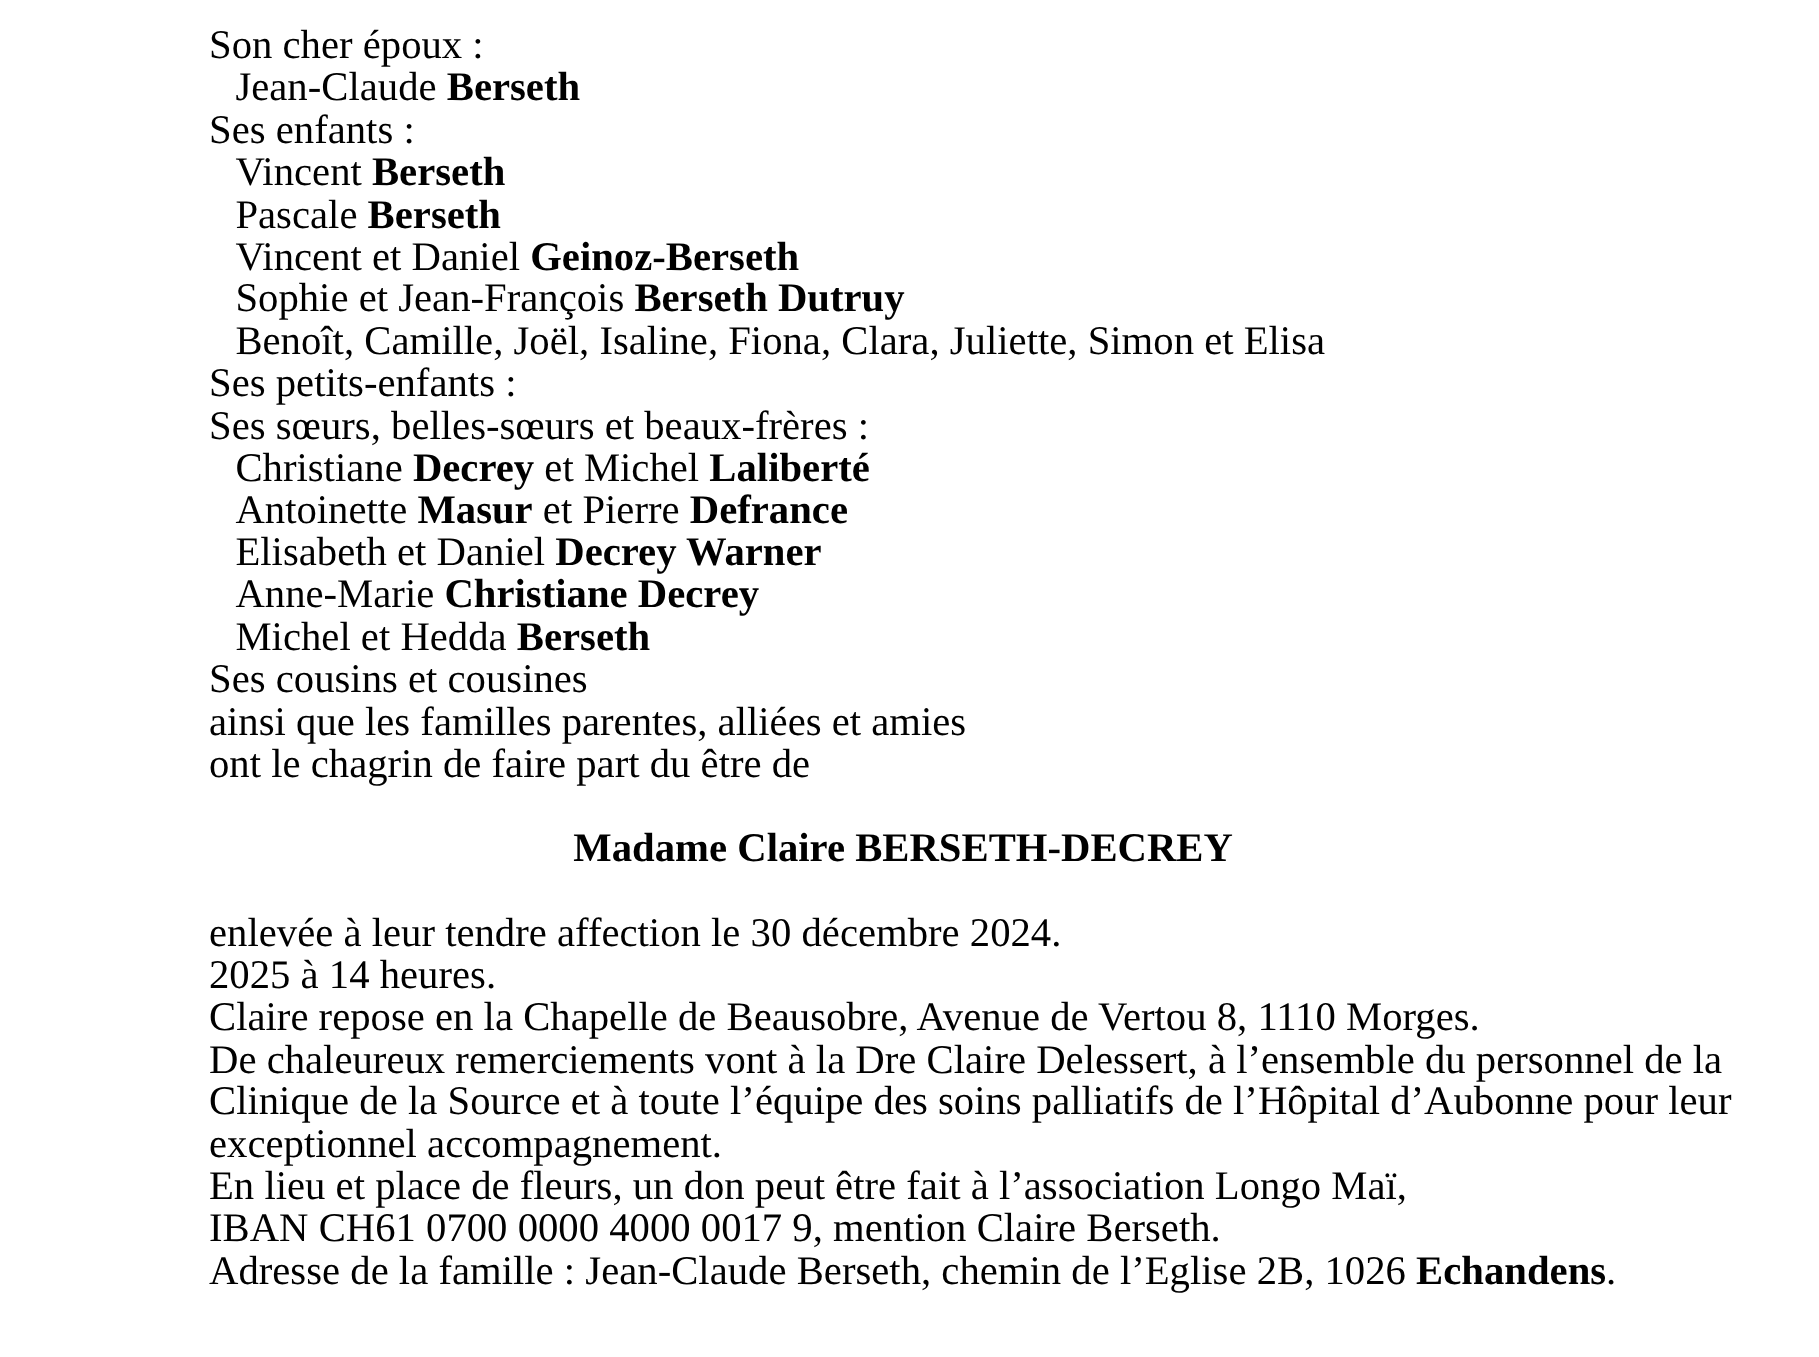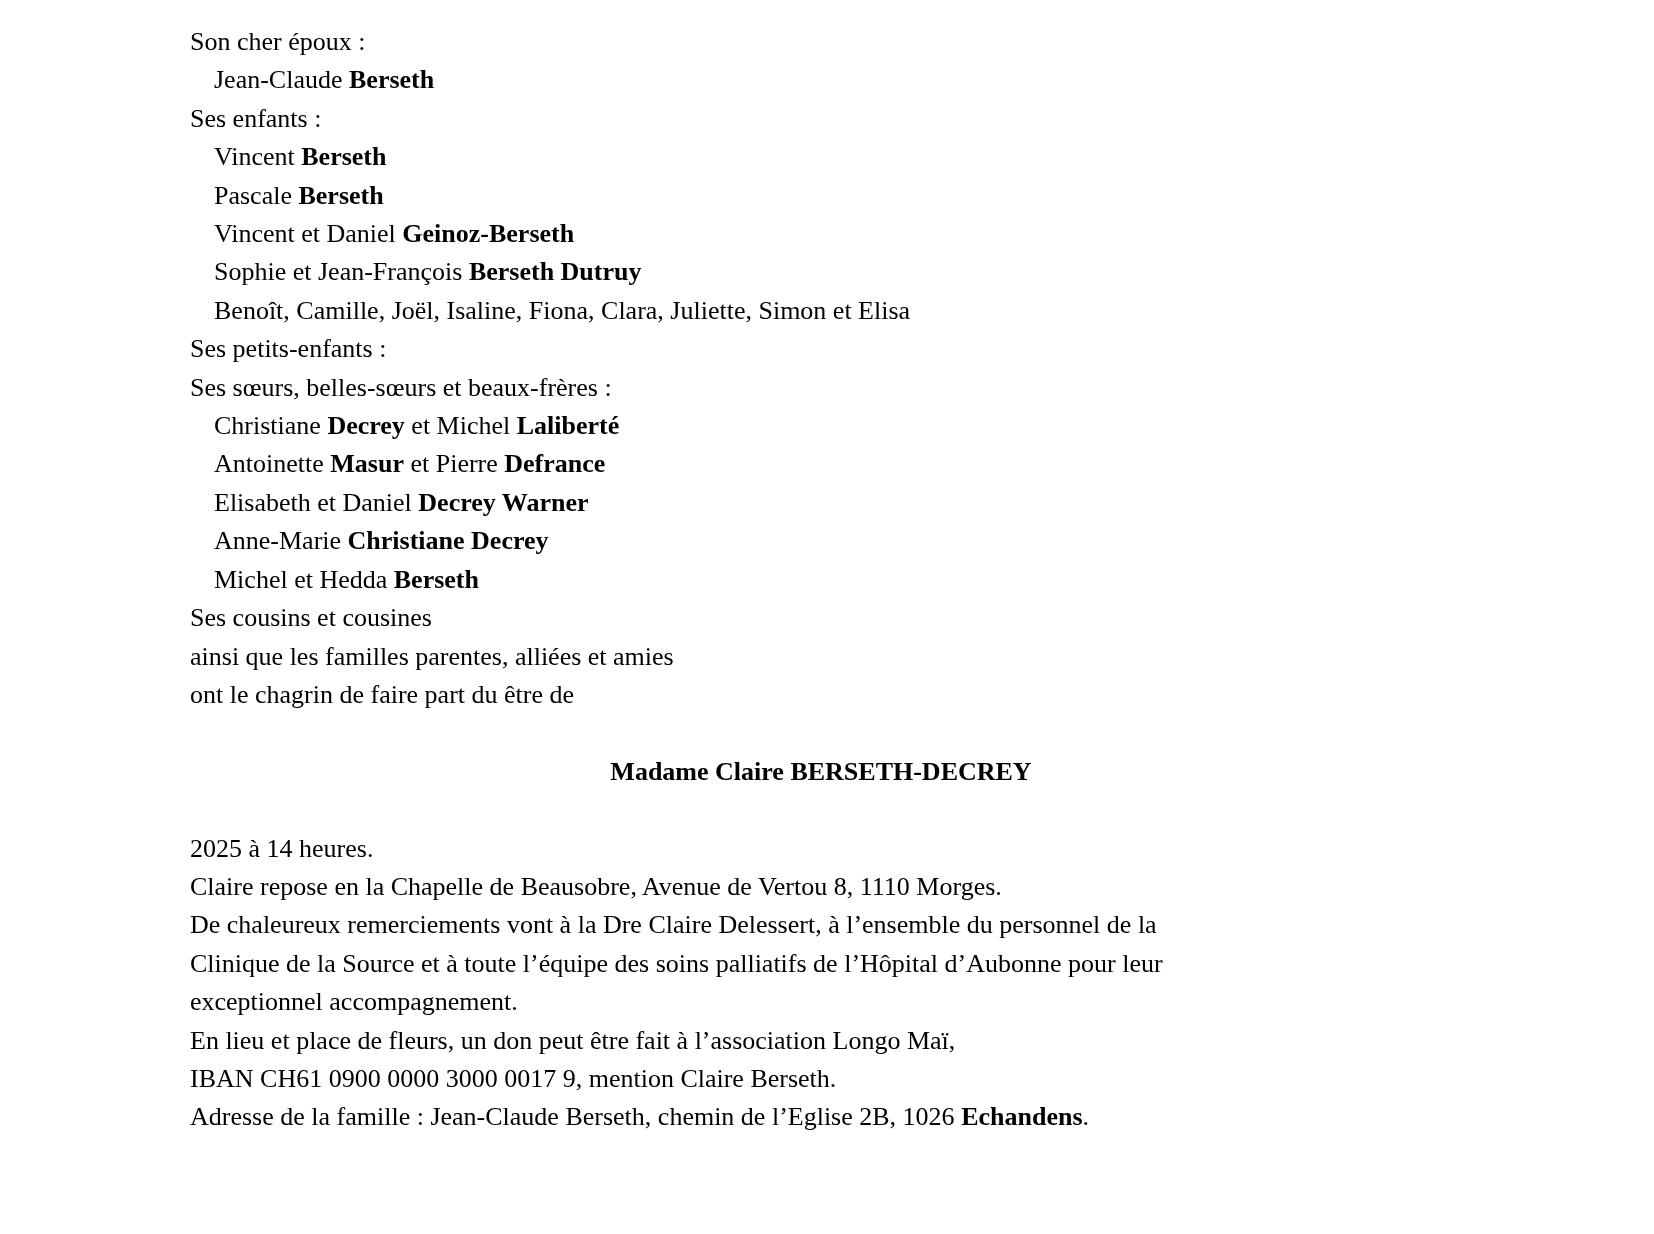--- a/index.html
+++ b/index.html
@@ -9,21 +9,21 @@
     background: #ffffff;
     color: #000000;
     font-family: "Liberation Serif", "DejaVu Serif", serif;
     overflow: hidden;
   }
   .doc {
     position: absolute;
     left: 190px;
     top: 23px;
     width: 1262px;
-    font-size: 26px;
+    font-size: 37px;
     line-height: 38.4px;
     color: #000000;
   }
   .line {
     white-space: nowrap;
   }
   .indent {
     padding-left: 24px;
   }
   .b {
@@ -59,22 +59,23 @@
       <div class="line indent"><span>Anne-Marie </span><span class="b">Christiane Decrey</span></div>
       <div class="line indent"><span>Michel et Hedda </span><span class="b">Berseth</span></div>
       <div class="line"><span>Ses cousins et cousines</span></div>
       <div class="line"><span>ainsi que les familles parentes, alliées et amies</span></div>
       <div class="line"><span>ont le chagrin de faire part du être de</span></div>
     </div>
   <div class="spacer"></div>
   <div class="heading">Madame Claire BERSETH-DECREY</div>
   <div class="spacer"></div>
   <div id="details-section">
+      <div class="line"><span>enlevée à leur tendre affection le 30 décembre 2024.</span></div>
       <div class="line"><span>2025 à 14 heures.</span></div>
       <div class="line"><span>Claire repose en la Chapelle de Beausobre, Avenue de Vertou 8, 1110 Morges.</span></div>
       <div class="line"><span>De chaleureux remerciements vont à la Dre Claire Delessert, à l’ensemble du personnel de la</span></div>
       <div class="line"><span>Clinique de la Source et à toute l’équipe des soins palliatifs de l’Hôpital d’Aubonne pour leur</span></div>
       <div class="line"><span>exceptionnel accompagnement.</span></div>
       <div class="line"><span>En lieu et place de fleurs, un don peut être fait à l’association Longo Maï,</span></div>
-      <div class="line"><span>IBAN CH61 0900 0000 3000 0017 9, mention Claire Berseth.</span></div>
+      <div class="line"><span>IBAN CH61 0700 0000 4000 0017 9, mention Claire Berseth.</span></div>
       <div class="line"><span>Adresse de la famille : Jean-Claude Berseth, chemin de l’Eglise 2B, 1026 </span><span class="b">Echandens</span><span>.</span></div>
     </div>
 </div>
 
 </body></html>

